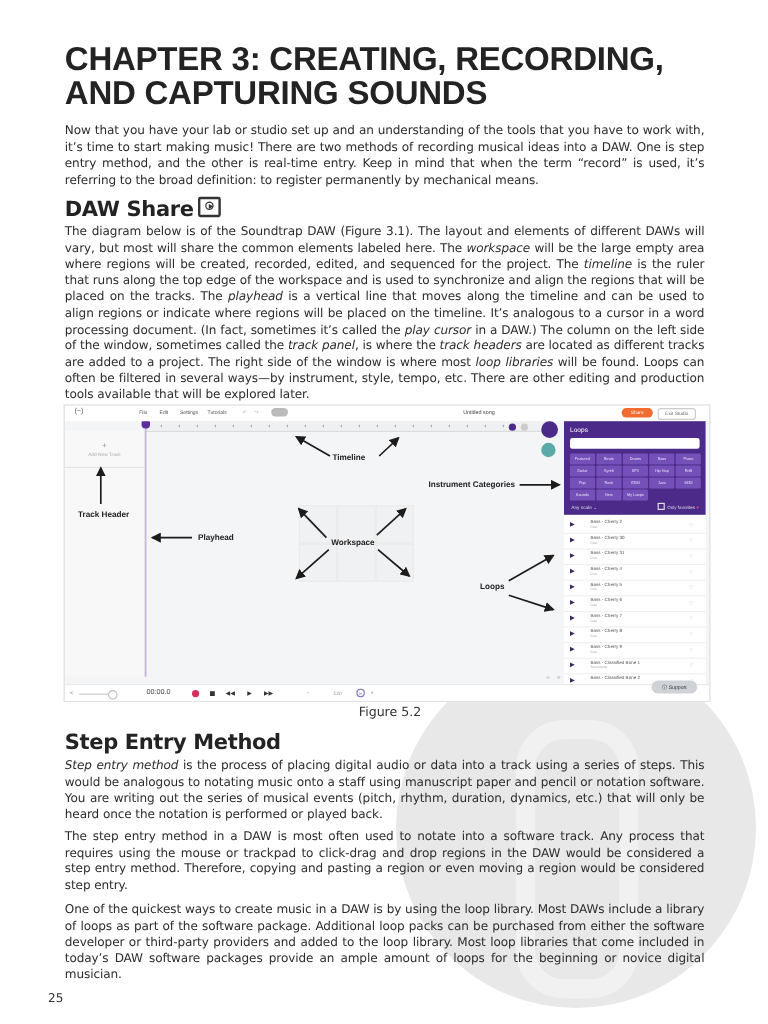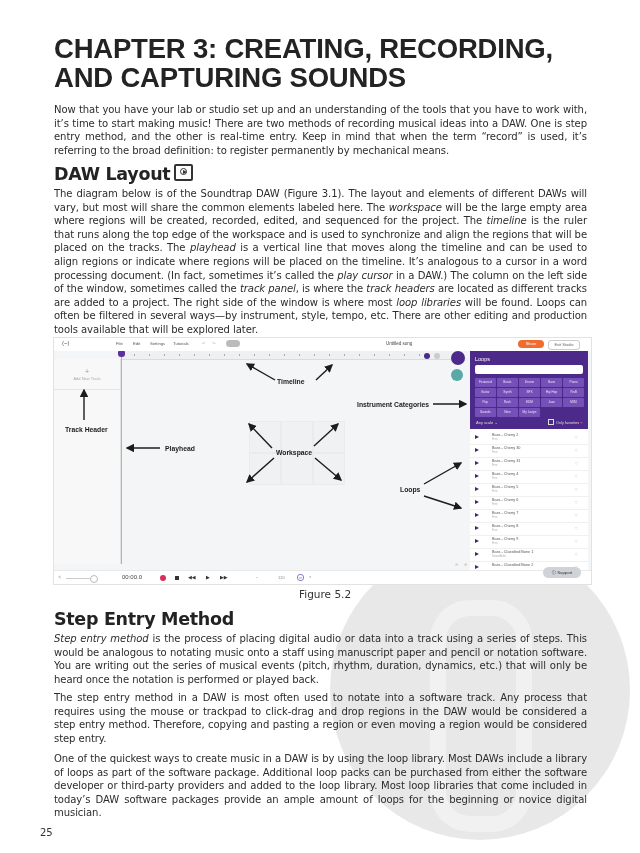--- a/index.html
+++ b/index.html
@@ -97,21 +97,21 @@
 </head>
 <body>
 
 <div class="watermark"></div>
 <div class="watermark-inner"></div>
 
 <h1>CHAPTER 3: CREATING, RECORDING, AND CAPTURING SOUNDS</h1>
 
 <p class="para" style="top:103px;">Now that you have your lab or studio set up and an understanding of the tools that you have to work with, it’s time to start making music! There are two methods of recording musical ideas into a DAW. One is step entry method, and the other is real-time entry. Keep in mind that when the term “record” is used, it’s referring to the broad definition: to register permanently by mechanical means.</p>
 
-<h2 style="top:164px;"><span>DAW Layout</span><span class="video-icon"></span></h2>
+<h2 style="top:164px;"><span>DAW Share</span><span class="video-icon"></span></h2>
 
 <p class="para" style="top:187px;"><span>The diagram below is of the Soundtrap DAW (Figure 3.1). The layout and elements of different DAWs will vary, but most will share the common elements labeled here. The </span><em>workspace</em><span> will be the large empty area where regions will be created, recorded, edited, and sequenced for the project. The </span><em>timeline</em><span> is the ruler that runs along the top edge of the workspace and is used to synchronize and align the regions that will be placed on the tracks. The </span><em>playhead</em><span> is a vertical line that moves along the timeline and can be used to align regions or indicate where regions will be placed on the timeline. It’s analogous to a cursor in a word processing document. (In fact, sometimes it’s called the </span><em>play cursor</em><span> in a DAW.) The column on the left side of the window, sometimes called the </span><em>track panel</em><span>, is where the </span><em>track headers</em><span> are located as different tracks are added to a project. The right side of the window is where most </span><em>loop libraries</em><span> will be found. Loops can often be filtered in several ways—by instrument, style, tempo, etc. There are other editing and production tools available that will be explored later.</span></p>
 
 <div class="daw">
   <div class="daw-menubar">
     <span class="daw-logo">(~)</span>
     <span class="daw-menu" style="left:62px;">File</span>
     <span class="daw-menu" style="left:79px;">Edit</span>
     <span class="daw-menu" style="left:96px;">Settings</span>
     <span class="daw-menu" style="left:119px;">Tutorials</span>

